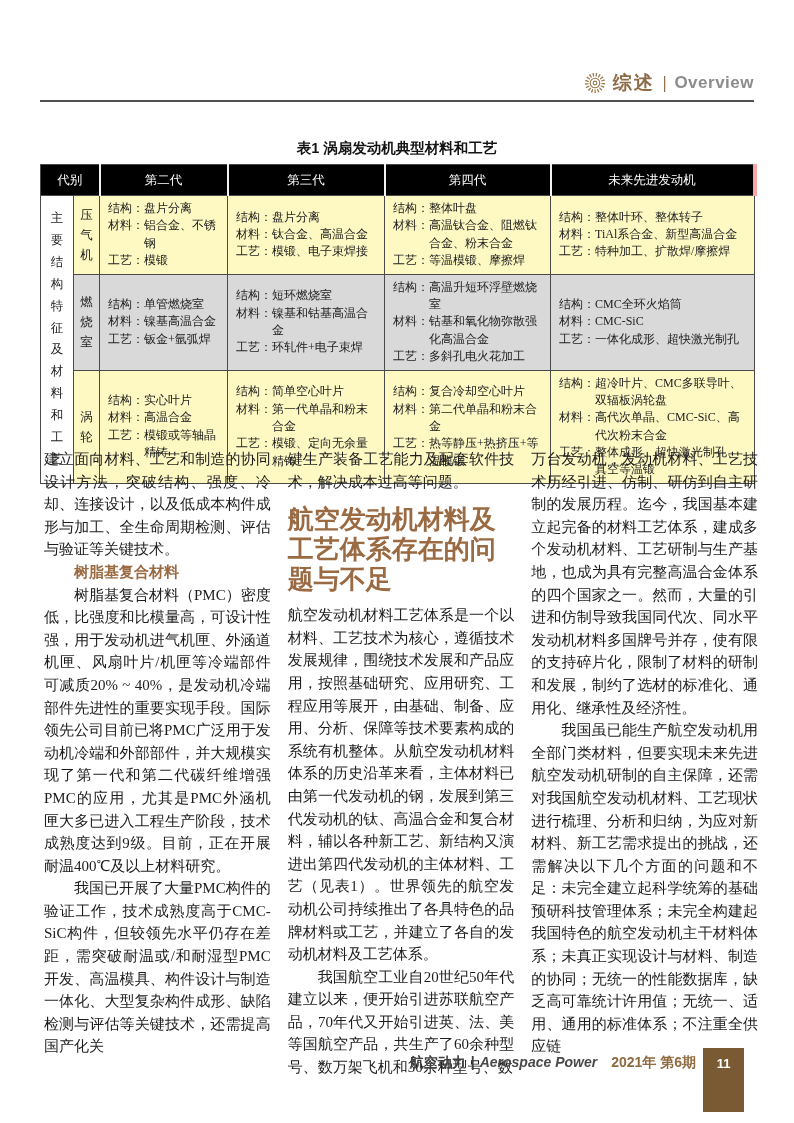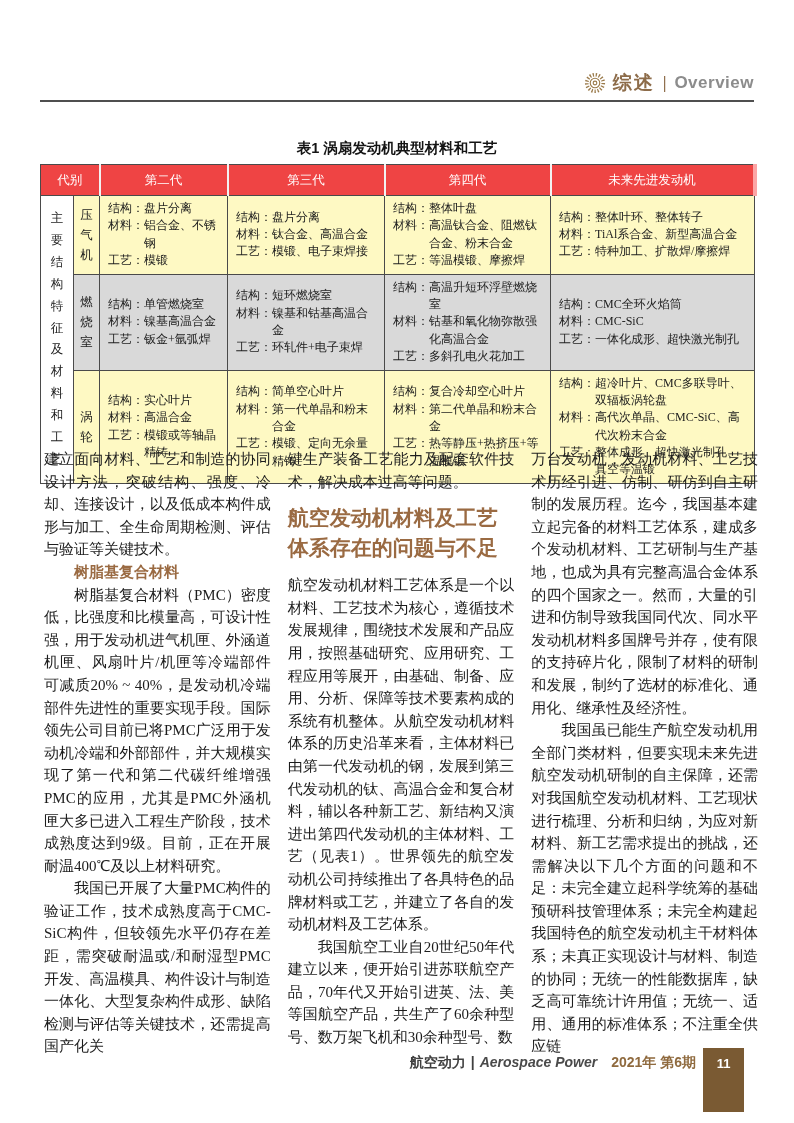--- a/index.html
+++ b/index.html
@@ -16,41 +16,41 @@
   .sec-divider { color:#8d6c4a; font-size:17px; font-weight:bold; margin:0 1px; }
   .sec-en { font-family:"Liberation Sans",sans-serif; font-weight:bold; font-size:17px; color:#8c8c8c; letter-spacing:0.5px; }
   .header-rule { position:absolute; top:100px; left:40px; right:40px; height:2px; background:#4f4f4f; }
 
   
   .table-title { position:absolute; top:139px; left:0; width:100%; text-align:center;
     font-family:"Liberation Sans",sans-serif; font-weight:bold; font-size:14.5px; color:#141414; }
   table.spec { position:absolute; top:164px; left:40px; width:714px;
     border-collapse:collapse; table-layout:fixed; font-size:12px; color:#1c1c1c; }
   table.spec th {
-    background:#ef4444; color:#ffffff; font-weight:normal; font-size:12.5px;
+    background:#000000; color:#ffffff; font-weight:normal; font-size:12.5px;
     height:26px; padding:2px 4px;
     border-top:1px solid #4a4a4a; border-bottom:1px solid #4a4a4a;
   }
   table.spec th + th { border-left:2px solid #f2f2f2; }
   table.spec th:first-child { border-left:1px solid #4a4a4a; }
   table.spec th:last-child { border-right:4px solid #fca5a5; }
   table.spec td { border:1px solid #4a4a4a; padding:4px 8px; vertical-align:middle; background:#fef9c3; }
   table.spec tr.shaded td { background:#d9d9d9; }
   .group-cell { text-align:center; word-break:break-all; line-height:1.75; font-size:12.5px; padding:2px 4px !important; background:#ffffff !important; }
   .comp-cell { text-align:center; word-break:break-all; line-height:1.6; font-size:12.5px; padding:2px !important; }
   .cl { padding-left:3em; text-indent:-3em; line-height:1.45; }
   tr.r1 { height:72px;margin-left:36px; } tr.r2 { height:74px; } tr.r3 { height:100px; }
 
   
   .columns { position:absolute; top:448px; left:44px; width:714px; display:flex; gap:17px; }
   .bodycol { flex:1; width:226px; font-size:15px; line-height:22.6px; text-align:justify; color:#1c1c1c; }
   .bodycol p { margin:0; }
   .ind { text-indent:2em; }
   .sub-heading { font-family:"Liberation Sans",sans-serif; font-weight:bold; color:#9a6a42; text-indent:2em; }
-  .section-heading { font-family:Liberation Mono, monospace; font-weight:bold; font-size:21px;
+  .section-heading { font-family:Liberation Serif, serif; font-weight:bold; font-size:26px;
     line-height:30px; color:#9a6a42; margin:12px 0 9px 0; text-align:left; text-indent:0; }
 
   
   .footer-text { position:absolute; top:1054px; right:98px; white-space:nowrap;
     font-family:"Liberation Sans",sans-serif; font-size:14px; font-weight:bold; color:#404040; }
   .footer-sep { margin:0 5px; }
   .journal-en { font-style:italic; color:#4a4a4a; }
   .issue { color:#8f6a3e; margin-left:14px; }
   .page-badge { position:absolute; top:1048px; right:50px; width:41px; height:64px;
     background:#7a5a33; color:#ffffff; font-family:"Liberation Sans",sans-serif;

